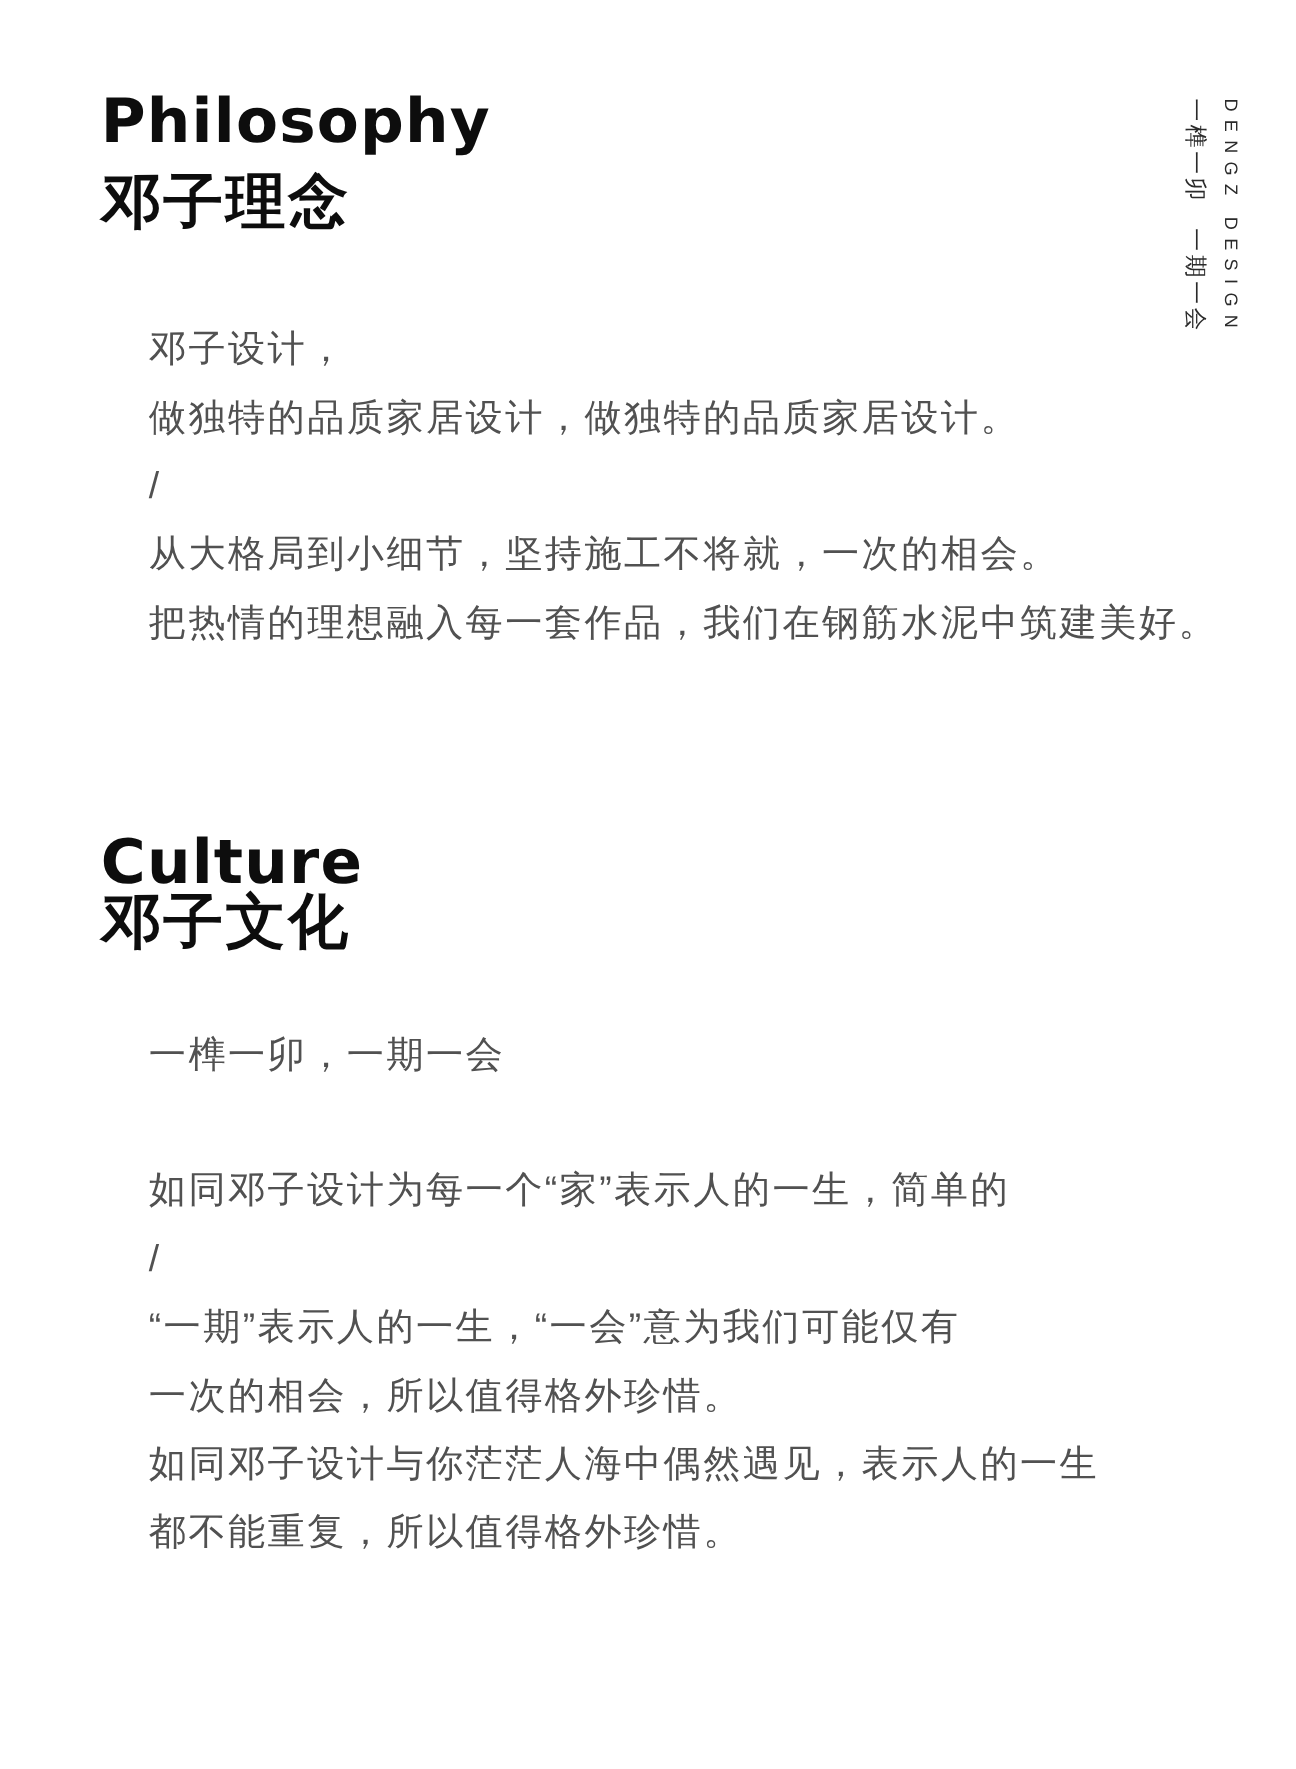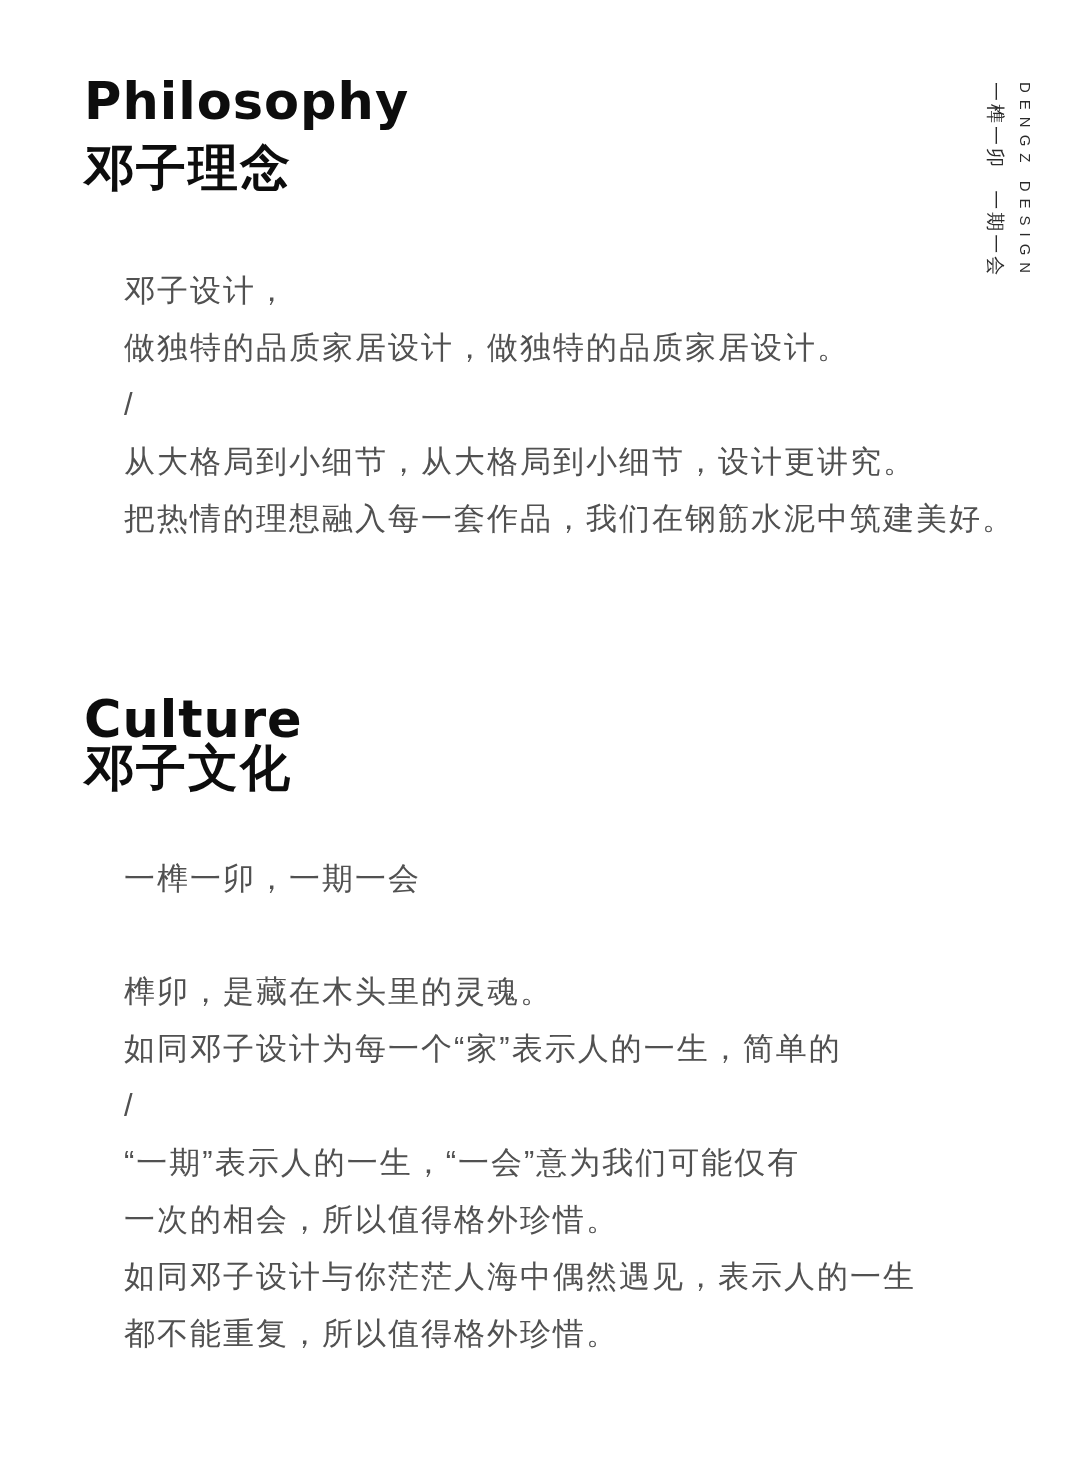--- a/index.html
+++ b/index.html
@@ -91,33 +91,32 @@
 
 <div class="page">
 
   <div class="h-en" id="philosophy-title-en">Philosophy</div>
   <div class="h-zh" id="philosophy-title-zh">邓子理念</div>
 
   <div class="body-block" id="philosophy-body">
     <div class="body-line">邓子设计，</div>
     <div class="body-line">做独特的品质家居设计，做独特的品质家居设计。</div>
     <div class="body-line">/</div>
-    <div class="body-line">从大格局到小细节，从大格局到小细节，设计更讲究。</div>
+    <div class="body-line">从大格局到小细节，坚持施工不将就，一次的相会。</div>
     <div class="body-line">把热情的理想融入每一套作品，我们在钢筋水泥中筑建美好。</div>
   </div>
 
   <div class="h-en" id="culture-title-en">Culture</div>
   <div class="h-zh" id="culture-title-zh">邓子文化</div>
 
   <div class="body-block" id="culture-subtitle">
     <div class="body-line">一榫一卯，一期一会</div>
   </div>
 
   <div class="body-block" id="culture-body">
-    <div class="body-line">榫卯，是藏在木头里的灵魂。</div>
     <div class="body-line">如同邓子设计为每一个“家”表示人的一生，简单的</div>
     <div class="body-line">/</div>
     <div class="body-line">“一期”表示人的一生，“一会”意为我们可能仅有</div>
     <div class="body-line">一次的相会，所以值得格外珍惜。</div>
     <div class="body-line">如同邓子设计与你茫茫人海中偶然遇见，表示人的一生</div>
     <div class="body-line">都不能重复，所以值得格外珍惜。</div>
   </div>
 
   <div class="side-anchor">
     <div class="side-rot">

